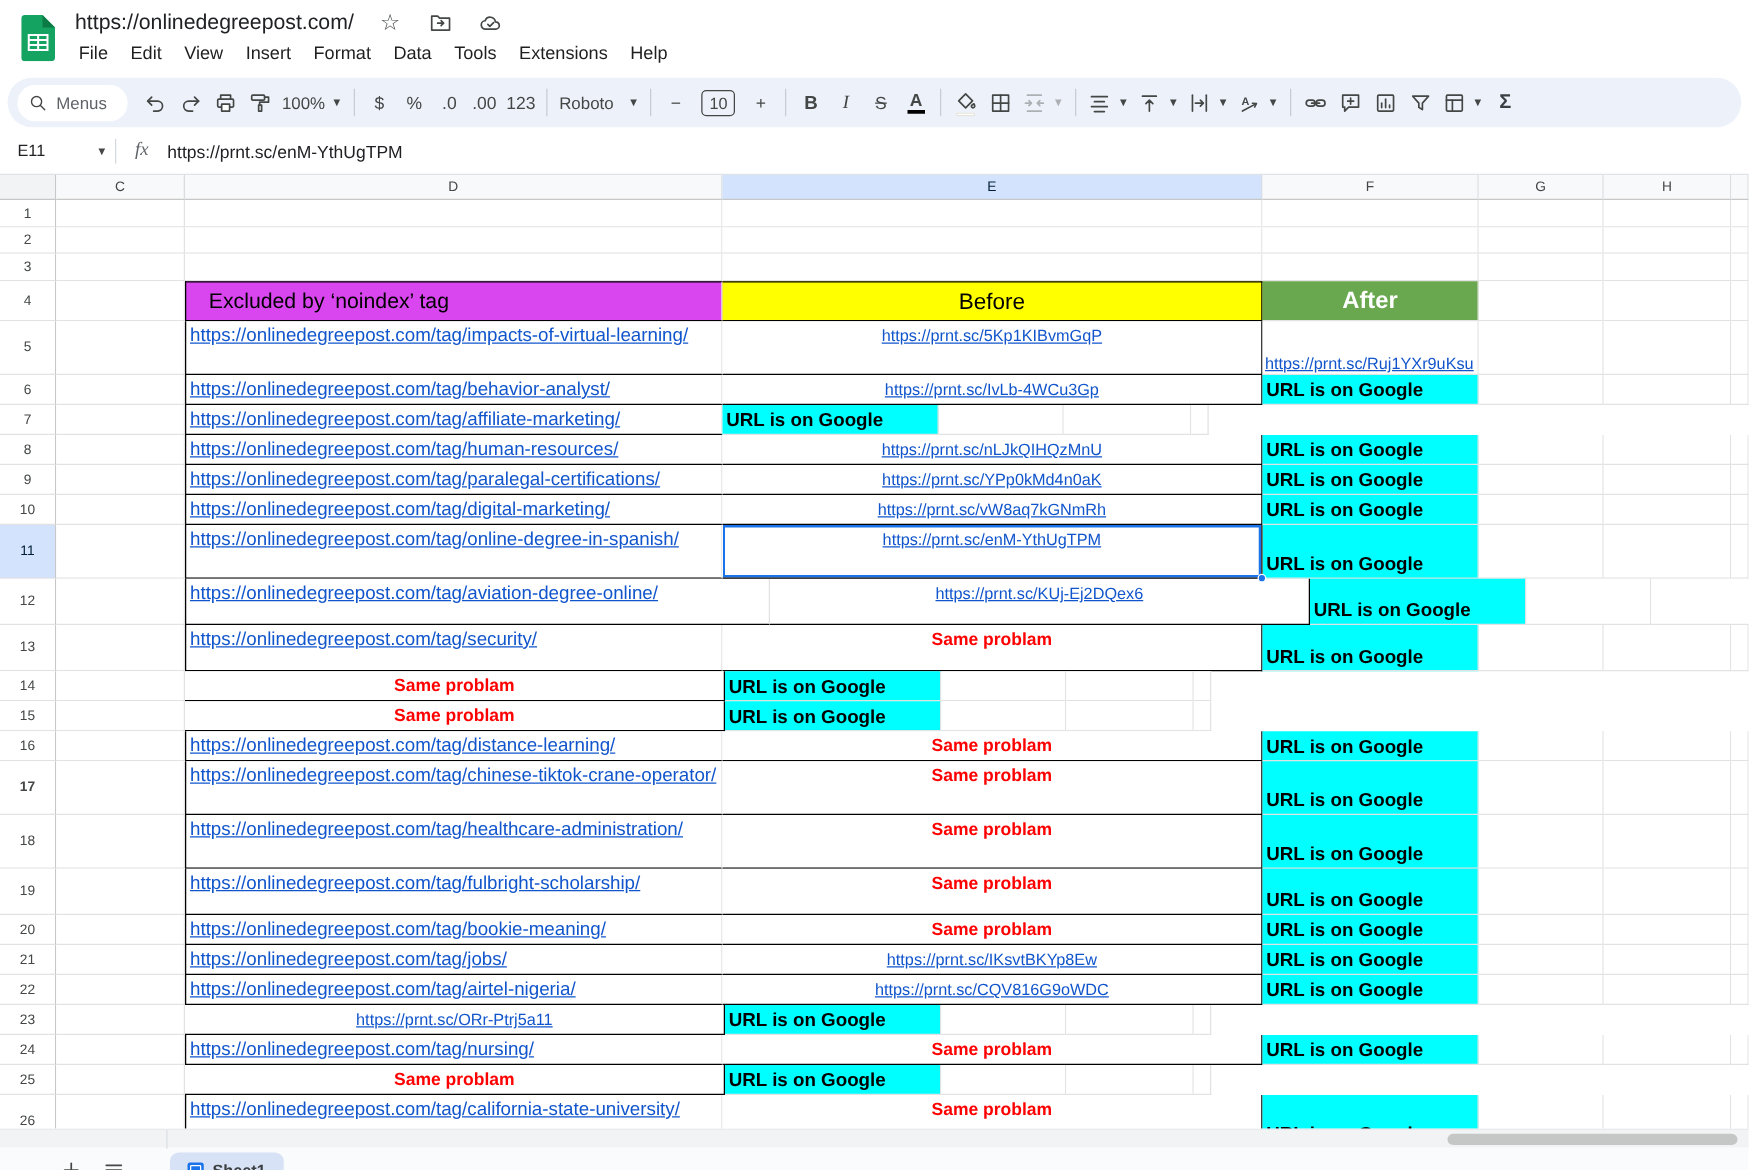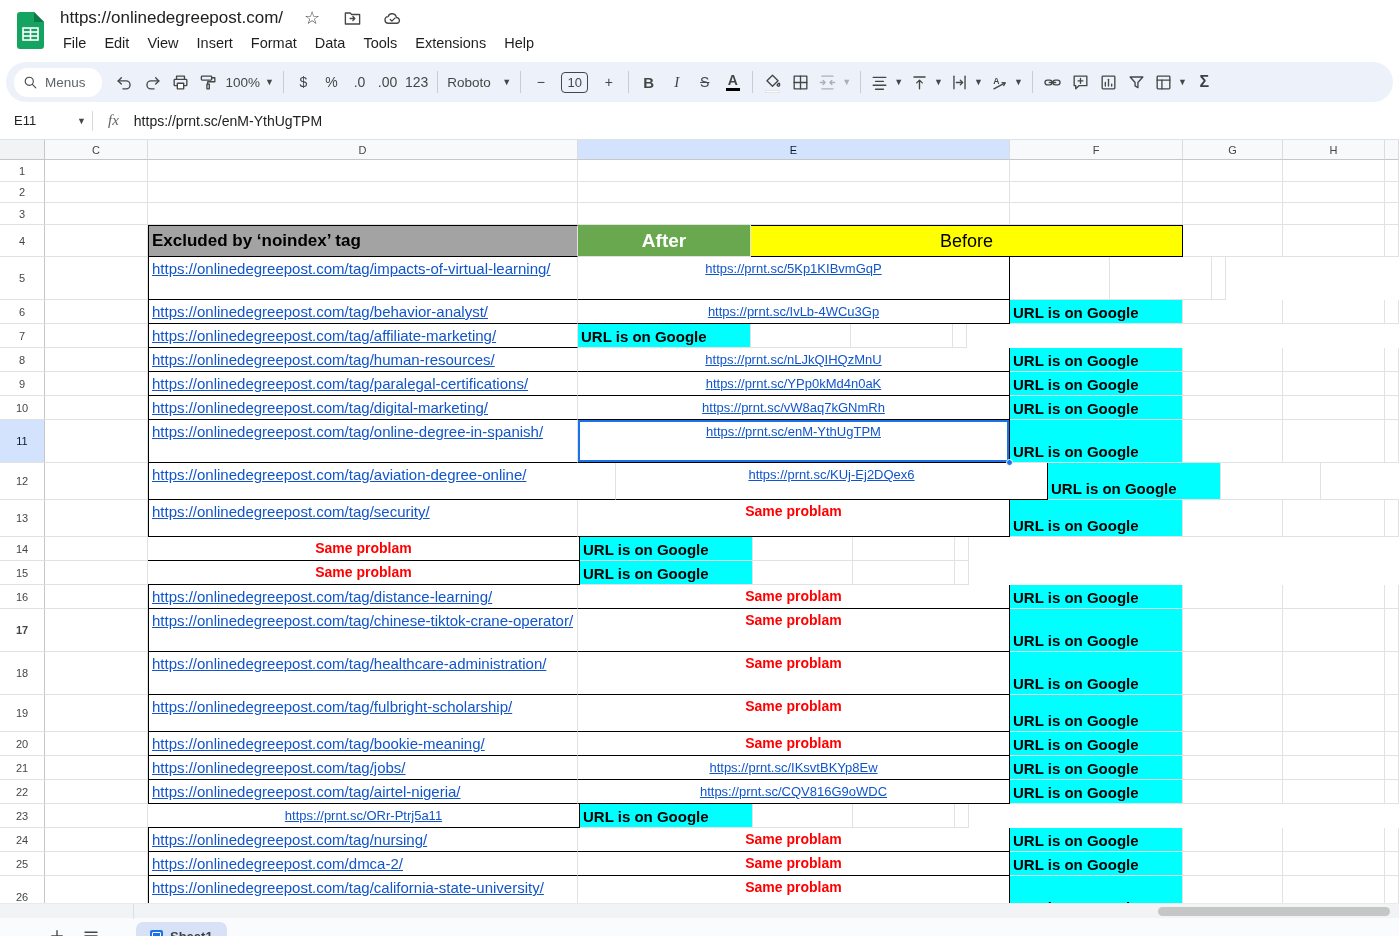--- a/index.html
+++ b/index.html
@@ -73,22 +73,22 @@
   .blk-t{border-top:1px solid #000}
   .cell-d{padding:2px 3px 0 3px;font-size:15px;line-height:19px}
   .cell-d .lnk{color:#1155cc;text-decoration:underline;word-break:break-all}
   .e-link{text-align:center;padding-top:4px;font-size:13px}
   .e-link .lnk{color:#1155cc;text-decoration:underline}
   .e-err{text-align:center;padding-top:3px;font-weight:700;font-size:14px;color:#ff0000}
   .f-status{background:#00ffff;display:flex;align-items:flex-end;padding:0 2px 2px 3px;
             font-weight:700;font-size:15px;color:#000;line-height:17px}
   .f-link{display:flex;align-items:flex-end;padding:0 2px 1px 2px;font-size:13px}
   .f-link .lnk{color:#1155cc;text-decoration:underline}
-  .hdr-d{background:#a3a3a3;font-weight:700;font-size:17px;color:#000;display:flex;
-         align-items:center;padding-left:3px}
+  .hdr-d{background:#d946ef;font-weight:400;font-size:17px;color:#000;display:flex;
+         align-items:center;padding-left:18px}
   .hdr-e{background:#ffff00;font-size:18px;color:#000;display:flex;align-items:center;justify-content:center}
   .hdr-f{background:#6aa84f;color:#fff;font-weight:700;font-size:19px;display:flex;
          align-items:center;justify-content:center}
   .sel{box-shadow:inset 0 0 0 2px #1a73e8;overflow:visible;z-index:3}
   .sel .handle{position:absolute;right:-4px;bottom:-4px;width:7px;height:7px;background:#1a73e8;
                border:1px solid #fff;border-radius:50%;z-index:5}
 
   
   .hscroll{height:15px;background:#f1f3f4;position:relative;border-top:1px solid #e8eaed}
   .hscroll .split{position:absolute;left:133px;top:0;width:1px;height:15px;background:#dcdfe3}
@@ -375,31 +375,34 @@
         <div class="cell" style="width: 432px;"></div>
         <div class="cell" style="width: 173px;"></div>
         <div class="cell" style="width: 100px;"></div>
         <div class="cell" style="width: 102px;"></div>
         <div class="cell" style="width: 14px;"></div>
       </div>
       <div class="grow" style="height: 32px;">
         <div class="rowh" style="height: 32px;">4</div>
         <div class="cell" style="width: 103px;"></div>
         <div class="cell blk blk-l blk-t hdr-d" style="width: 430px;">Excluded by ‘noindex’ tag</div>
+        <div class="cell blk blk-r blk-t hdr-e" style="width: 432px;">Before</div>
         <div class="cell hdr-f" style="width: 173px;">After</div>
-        <div class="cell blk blk-r blk-t hdr-e" style="width: 432px;">Before</div>
         <div class="cell" style="width: 100px;"></div>
         <div class="cell" style="width: 102px;"></div>
         <div class="cell" style="width: 14px;"></div>
       </div>
       <div class="grow" style="height: 43px;">
         <div class="rowh" style="height: 43px;">5</div>
         <div class="cell" style="width: 103px;"></div>
         <div class="cell blk blk-l cell-d" style="width: 430px;"><span class="lnk">https://onlinedegreepost.com/tag/impacts-of-virtual-learning/</span></div>
         <div class="cell blk blk-r e-link" style="width: 432px;"><span class="lnk">https://prnt.sc/5Kp1KIBvmGqP</span></div>
+        <div class="cell f-link" style="width: 173px;">
+          <span class="lnk">https://prnt.sc/Ruj1YXr9uKsu</span>
+        </div>
         <div class="cell" style="width: 100px;"></div>
         <div class="cell" style="width: 102px;"></div>
         <div class="cell" style="width: 14px;"></div>
       </div>
       <div class="grow" style="height: 24px;">
         <div class="rowh" style="height: 24px;">6</div>
         <div class="cell" style="width: 103px;"></div>
         <div class="cell blk blk-l cell-d" style="width: 430px;"><span class="lnk">https://onlinedegreepost.com/tag/behavior-analyst/</span></div>
         <div class="cell blk blk-r e-link" style="width: 432px;"><span class="lnk">https://prnt.sc/IvLb-4WCu3Gp</span></div>
         <div class="cell f-status" style="width: 173px;">URL is on Google</div>
@@ -579,21 +582,20 @@
         <div class="cell blk blk-l cell-d" style="width: 430px;"><span class="lnk">https://onlinedegreepost.com/tag/nursing/</span></div>
         <div class="cell blk blk-r e-err" style="width: 432px;">Same problam</div>
         <div class="cell f-status" style="width: 173px;">URL is on Google</div>
         <div class="cell" style="width: 100px;"></div>
         <div class="cell" style="width: 102px;"></div>
         <div class="cell" style="width: 14px;"></div>
       </div>
       <div class="grow" style="height: 24px;">
         <div class="rowh" style="height: 24px;">25</div>
         <div class="cell" style="width: 103px;"></div>
-        <div class="cell blk blk-l cell-d" style="width: 430px;"><span class="lnk">https://onlinedegreepost.com/dmca-2/</span></div>
         <div class="cell blk blk-r e-err" style="width: 432px;">Same problam</div>
         <div class="cell f-status" style="width: 173px;">URL is on Google</div>
         <div class="cell" style="width: 100px;"></div>
         <div class="cell" style="width: 102px;"></div>
         <div class="cell" style="width: 14px;"></div>
       </div>
       <div class="grow" style="height: 43px;">
         <div class="rowh" style="height: 43px;">26</div>
         <div class="cell" style="width: 103px;"></div>
         <div class="cell blk blk-l cell-d" style="width: 430px;"><span class="lnk">https://onlinedegreepost.com/tag/california-state-university/</span></div>

